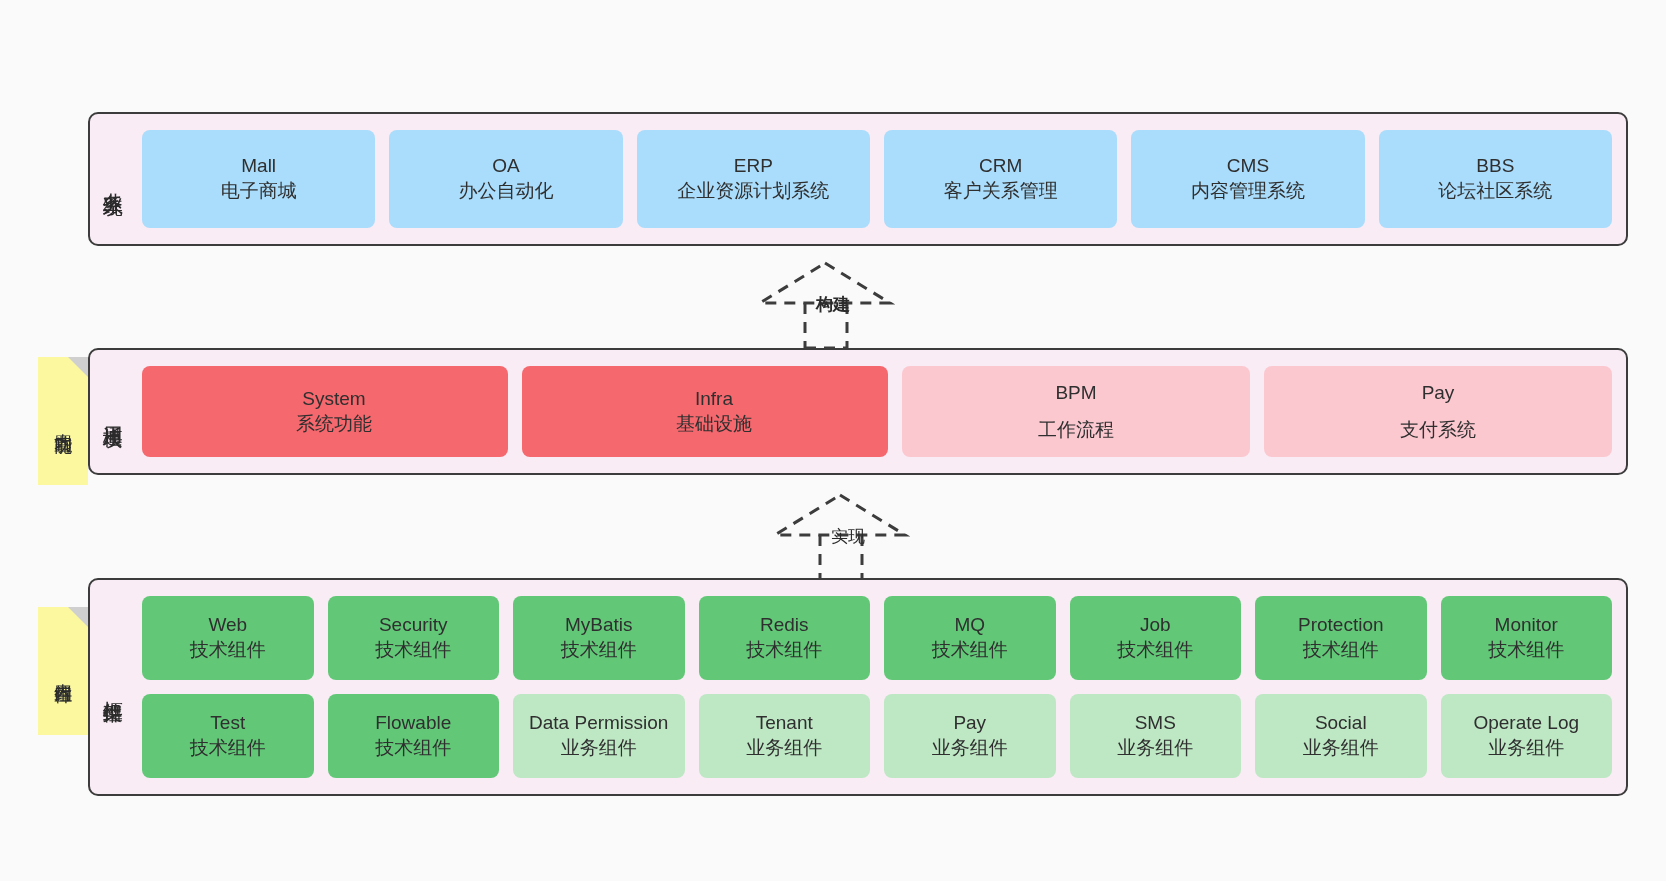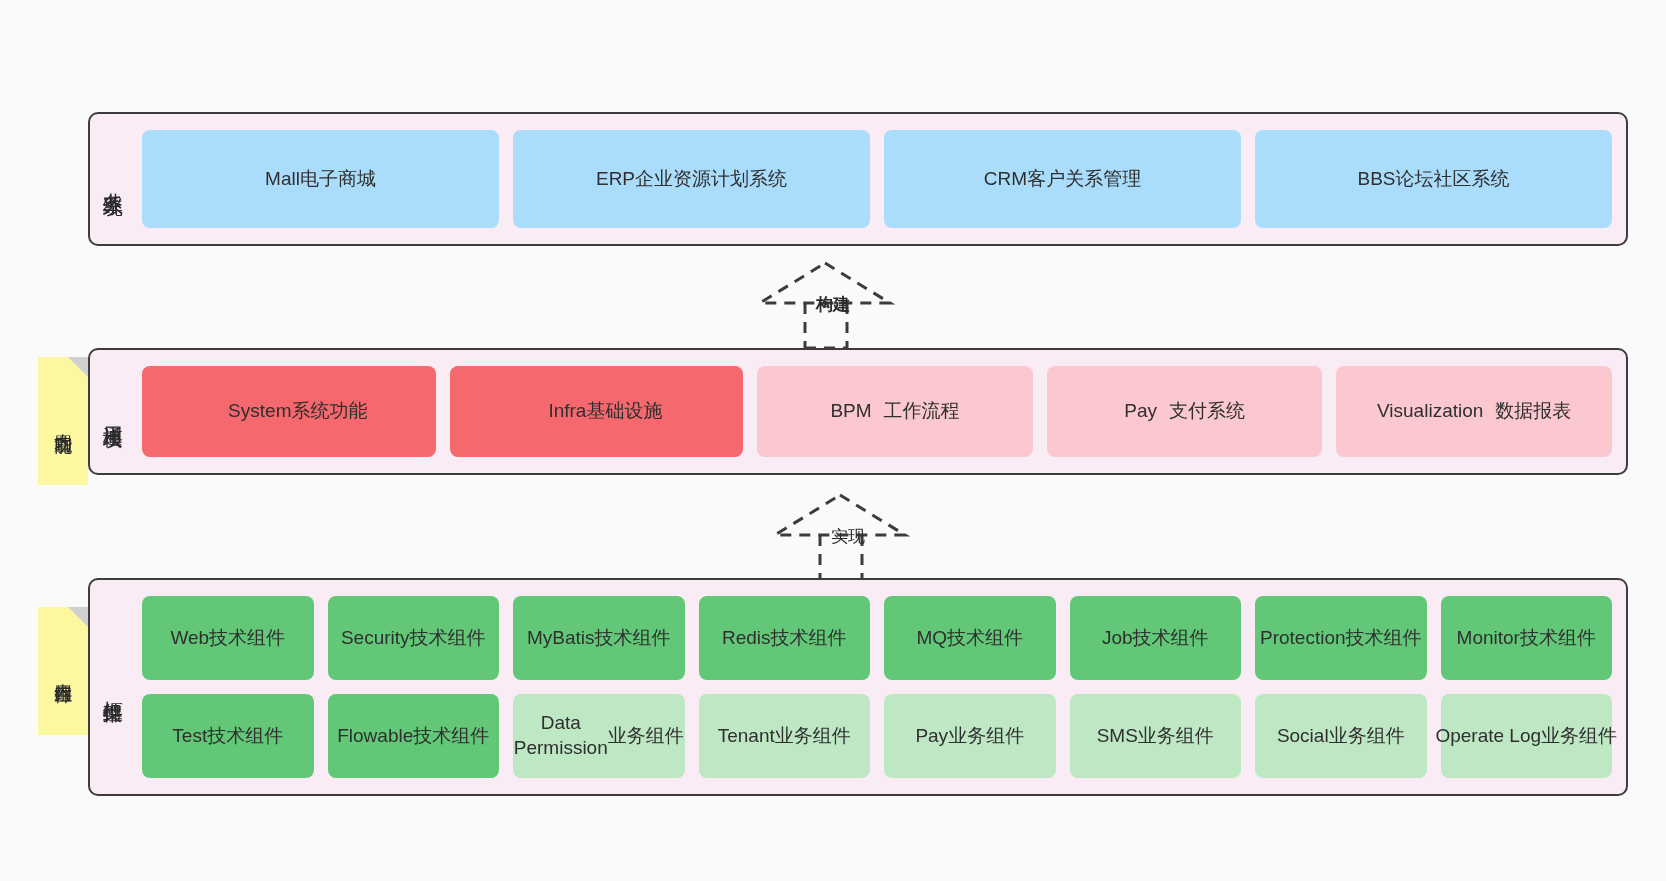--- a/index.html
+++ b/index.html
@@ -65,24 +65,23 @@
   .box-row {
     display: flex;
     gap: 14px;
     flex: 1 1 0;
   }
 
   .node {
     flex: 1 1 0;
     border-radius: 8px;
     display: flex;
-    flex-direction: row;
+    flex-direction: column;
     align-items: center;
     justify-content: center;
-    text-align: center;
     font-size: 19px;
     line-height: 1.30;
     color: #2f2f2f;
     box-sizing: border-box;
     padding: 4px 6px;
     min-width: 0;
   }
   .node .en { white-space: nowrap; }
   .node .cn { white-space: nowrap; }
   .node.wrap .en { white-space: normal; }
@@ -144,31 +143,39 @@
 
   <div class="layer" style="left:88px; top:112px; width:1540px; height:134px;">
     <div class="layer-caption">业务系统</div>
     <div class="layer-boxes">
 
       <div class="node c-blue">
         <div class="en">Mall</div>
         <div class="cn">电子商城</div>
       </div>
 
+      <div class="node c-blue">
+        <div class="en">OA</div>
+        <div class="cn">办公自动化</div>
+      </div>
 
       <div class="node c-blue">
         <div class="en">ERP</div>
         <div class="cn">企业资源计划系统</div>
       </div>
 
       <div class="node c-blue">
         <div class="en">CRM</div>
         <div class="cn">客户关系管理</div>
       </div>
 
+      <div class="node c-blue">
+        <div class="en">CMS</div>
+        <div class="cn">内容管理系统</div>
+      </div>
 
       <div class="node c-blue">
         <div class="en">BBS</div>
         <div class="cn">论坛社区系统</div>
       </div>
 
     </div>
   </div>
 
   <div class="connector" style="left:755px; top:255px; width:160px; height:95px;">
@@ -203,24 +210,20 @@
         <div class="en">BPM</div>
         <div class="cn">工作流程</div>
       </div>
 
       <div class="node c-pink">
         <div class="en">Pay</div>
         <div class="cn">支付系统</div>
       </div>
 
 
-      <div class="node c-pink">
-        <div class="en">Visualization</div>
-        <div class="cn">数据报表</div>
-      </div>
 
     </div>
   </div>
 
   <div class="connector" style="left:770px; top:487px; width:160px; height:95px;">
     <svg width="160" height="95" viewBox="0 0 160 95">
       <polygon points="70,8 135,48 5,48" fill="none" stroke="#3c3c3c" stroke-width="3" stroke-dasharray="11,8" stroke-linejoin="miter"></polygon>
       <path d="M50,48 L50,95 M92,48 L92,95 M50,93 L92,93" fill="none" stroke="#3c3c3c" stroke-width="3" stroke-dasharray="11,8"></path>
     </svg>
     <div class="conn-label" style="left:61px; top:38px;">实现</div>

